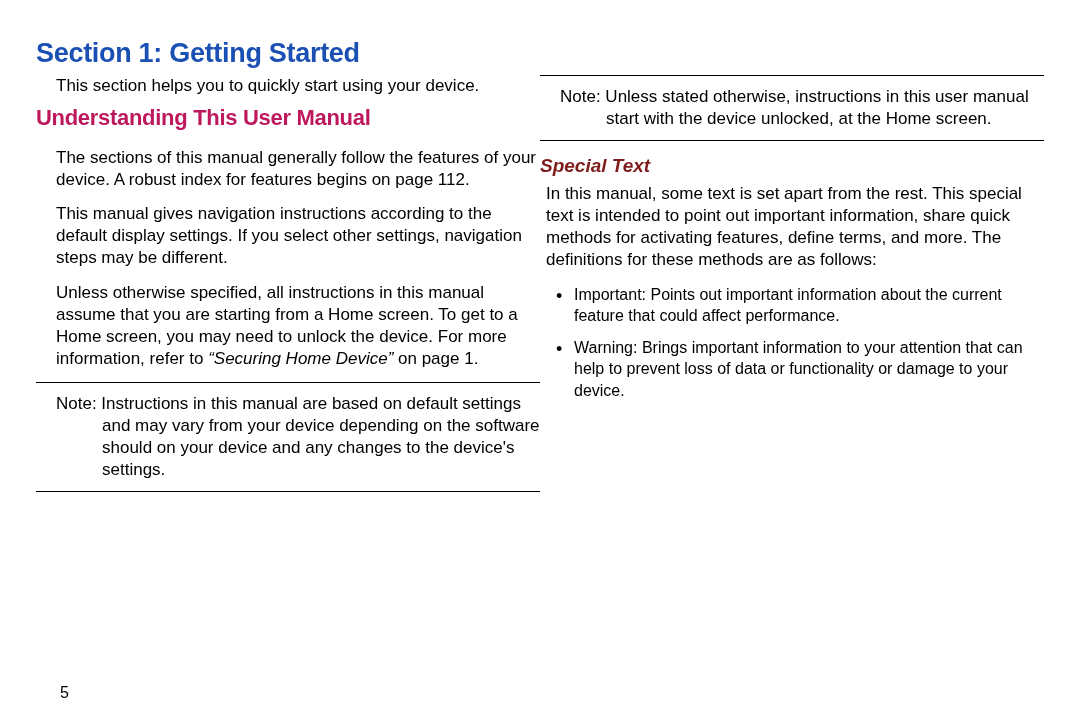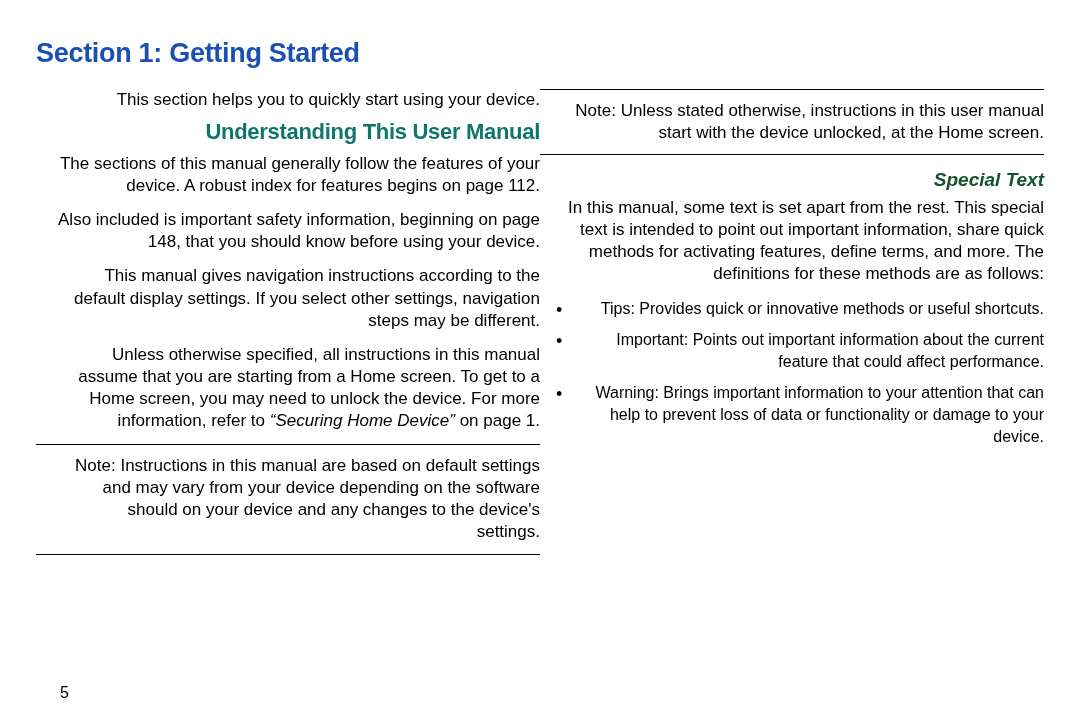--- a/index.html
+++ b/index.html
@@ -9,45 +9,44 @@
       background: #fff;
       font-family: Arial, Helvetica, sans-serif;
       color: #000;
       padding: 38px 36px 12px 36px;
       position: relative;
     }
     .section-title {
       color: #1a4fb3;
       font-size: 27px;
       font-weight: bold;
-      margin-bottom: 20px;
+      margin-bottom: 6px;
       letter-spacing: -0.3px;
     }
     .columns {
       display: flex;
-      text-align: right;
     }
     .col {
       flex: 1;
       min-width: 0;
     }
     .intro {
       font-size: 17px;
       line-height: 1.3;
       margin: 0 0 8px 20px;
     }
     .subheading {
-      color: #0f766e;
+      color: #be185d;
       font-size: 22px;
       font-weight: bold;
-      margin: 2px 0 8px 0;
+      margin: 2px 0 16px 0;
       letter-spacing: -0.3px;
     }
     .subheading-italic {
-      color: #14532d;
+      color: #7f1d1d;
       font-size: 19px;
       font-weight: bold;
       font-style: italic;
       margin: 14px 0 6px 0;
     }
     .para {
       font-size: 17px;
       line-height: 1.3;
       margin: 0 0 12px 20px;
     }
@@ -104,46 +103,42 @@
 <body>
 
 <h1 class="section-title">Section 1: Getting Started</h1>
 
 <div class="columns">
 
   <div class="col">
     <p class="intro">This section helps you to quickly start using your device.</p>
     <h2 class="subheading">Understanding This User Manual</h2>
     <p class="para">The sections of this manual generally follow the features of your device. A robust index for features begins on page 112.</p>
-    <p class="para">Also included is important safety information, beginning on page 148, that you should know before using your device.</p>
     <p class="para">This manual gives navigation instructions according to the default display settings. If you select other settings, navigation steps may be different.</p>
     <p class="para">
       <span>Unless otherwise specified, all instructions in this manual assume that you are starting from a Home screen. To get to a Home screen, you may need to unlock the device. For more information, refer to </span><span class="ital-quote">“Securing Home Device”</span><span> on page 1.</span>
     </p>
     <div class="note-group">
       <p class="note-block">
         <span class="bold">Note: </span><span>Instructions in this manual are based on default settings and may vary from your device depending on the software should on your device and any changes to the device's settings.</span>
       </p>
     </div>
   </div>
 
   <div class="col">
     <div class="note-group" style="margin-top:0;">
       <p class="note-block">
         <span class="bold">Note: </span><span>Unless stated otherwise, instructions in this user manual start with the device unlocked, at the Home screen.</span>
       </p>
     </div>
 
     <h3 class="subheading-italic">Special Text</h3>
-    <p class="para" style="margin-left:16px;">In this manual, some text is set apart from the rest. This special text is intended to point out important information, share quick methods for activating features, define terms, and more. The definitions for these methods are as follows:</p>
+    <p class="para" style="margin-left:6px;">In this manual, some text is set apart from the rest. This special text is intended to point out important information, share quick methods for activating features, define terms, and more. The definitions for these methods are as follows:</p>
 
     <ul class="bullets">
-      <li>
-        <span class="bold">Tips</span><span>: Provides quick or innovative methods or useful shortcuts.</span>
-      </li>
       <li>
         <span class="bold">Important</span><span>: Points out important information about the current feature that could affect performance.</span>
       </li>
       <li>
         <span class="bold">Warning</span><span>: Brings important information to your attention that can help to prevent loss of data or functionality or damage to your device.</span>
       </li>
     </ul>
   </div>
 
 </div>

